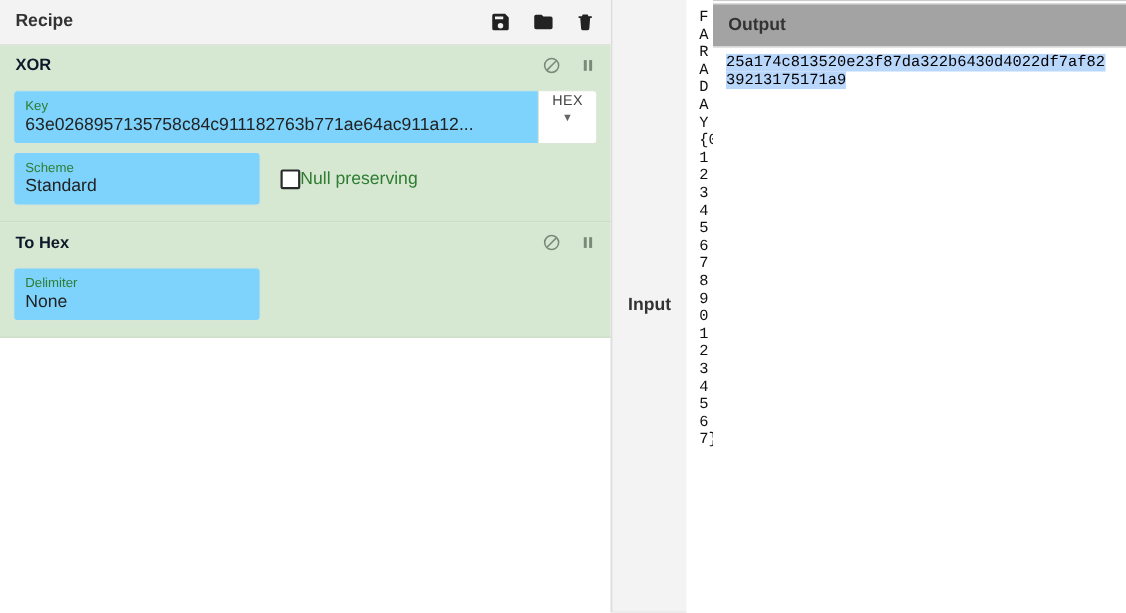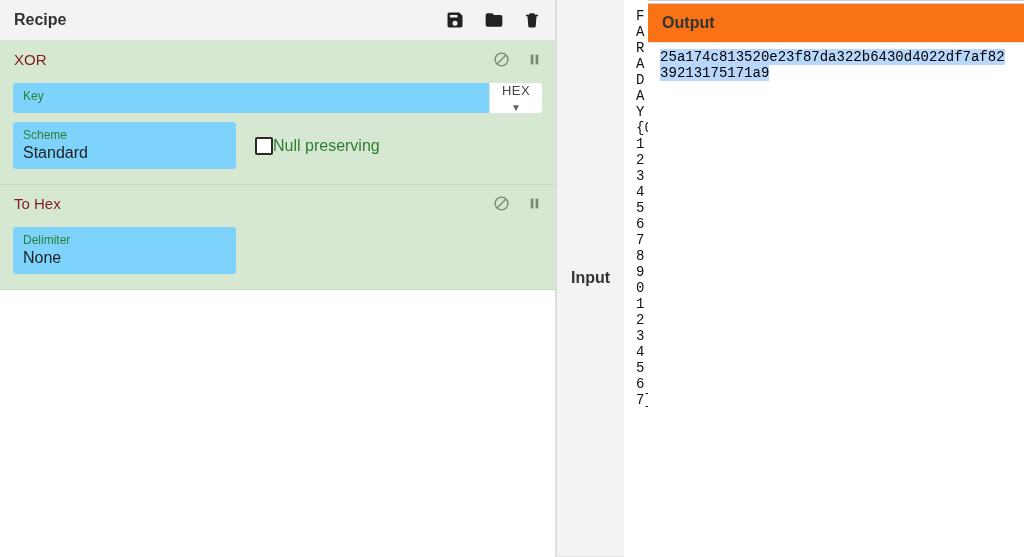--- a/index.html
+++ b/index.html
@@ -48,22 +48,22 @@
     background: #d7e8d2;
     border-bottom: 1px solid #c8dcc2;
   }
   .op-header {
     display: flex;
     align-items: center;
     justify-content: space-between;
     padding: 10px 14px;
   }
   .op-name {
-    color: #7f1d1d;
-    font-weight: 400;
+    color: #0f172a;
+    font-weight: 700;
     font-size: 15px;
   }
   .op-icons {
     display: flex;
     gap: 18px;
     align-items: center;
     color: #7a8a76;
   }
   .op-body {
     padding: 4px 12px 14px 12px;
@@ -146,21 +146,21 @@
     font-size: 14px;
     color: #111;
     white-space: pre-wrap;
     word-break: break-all;
     overflow: auto;
   }
   .output-section {
     border-top: 4px double #ccc;
   }
   .output-header {
-    background: #f97316;
+    background: #a3a3a3;
     border-bottom: 1px solid #e2e2e2;
     padding: 10px 14px;
     font-weight: 700;
     font-size: 16px;
   }
   .output-body {
     padding: 6px 12px 10px 12px;
     font-family: "SFMono-Regular", Consolas, "Liberation Mono", Menlo, monospace;
     font-size: 14px;
     word-break: break-all;
@@ -213,20 +213,21 @@
                 <rect x="5" y="3" width="5" height="18"></rect>
                 <rect x="14" y="3" width="5" height="18"></rect>
               </svg>
           </span>
         </span>
       </div>
       <div class="op-body">
         <div class="key-row">
           <div class="field">
             <div class="field-label">Key</div>
+            <div class="field-value">63e0268957135758c84c911182763b771ae64ac911a12...</div>
           </div>
           <div class="hex-select">
             <span>HEX</span>
             <span class="caret">▼</span>
           </div>
         </div>
         <div class="row2">
           <div class="field">
             <div class="field-label">Scheme</div>
             <div class="field-value">Standard</div>

